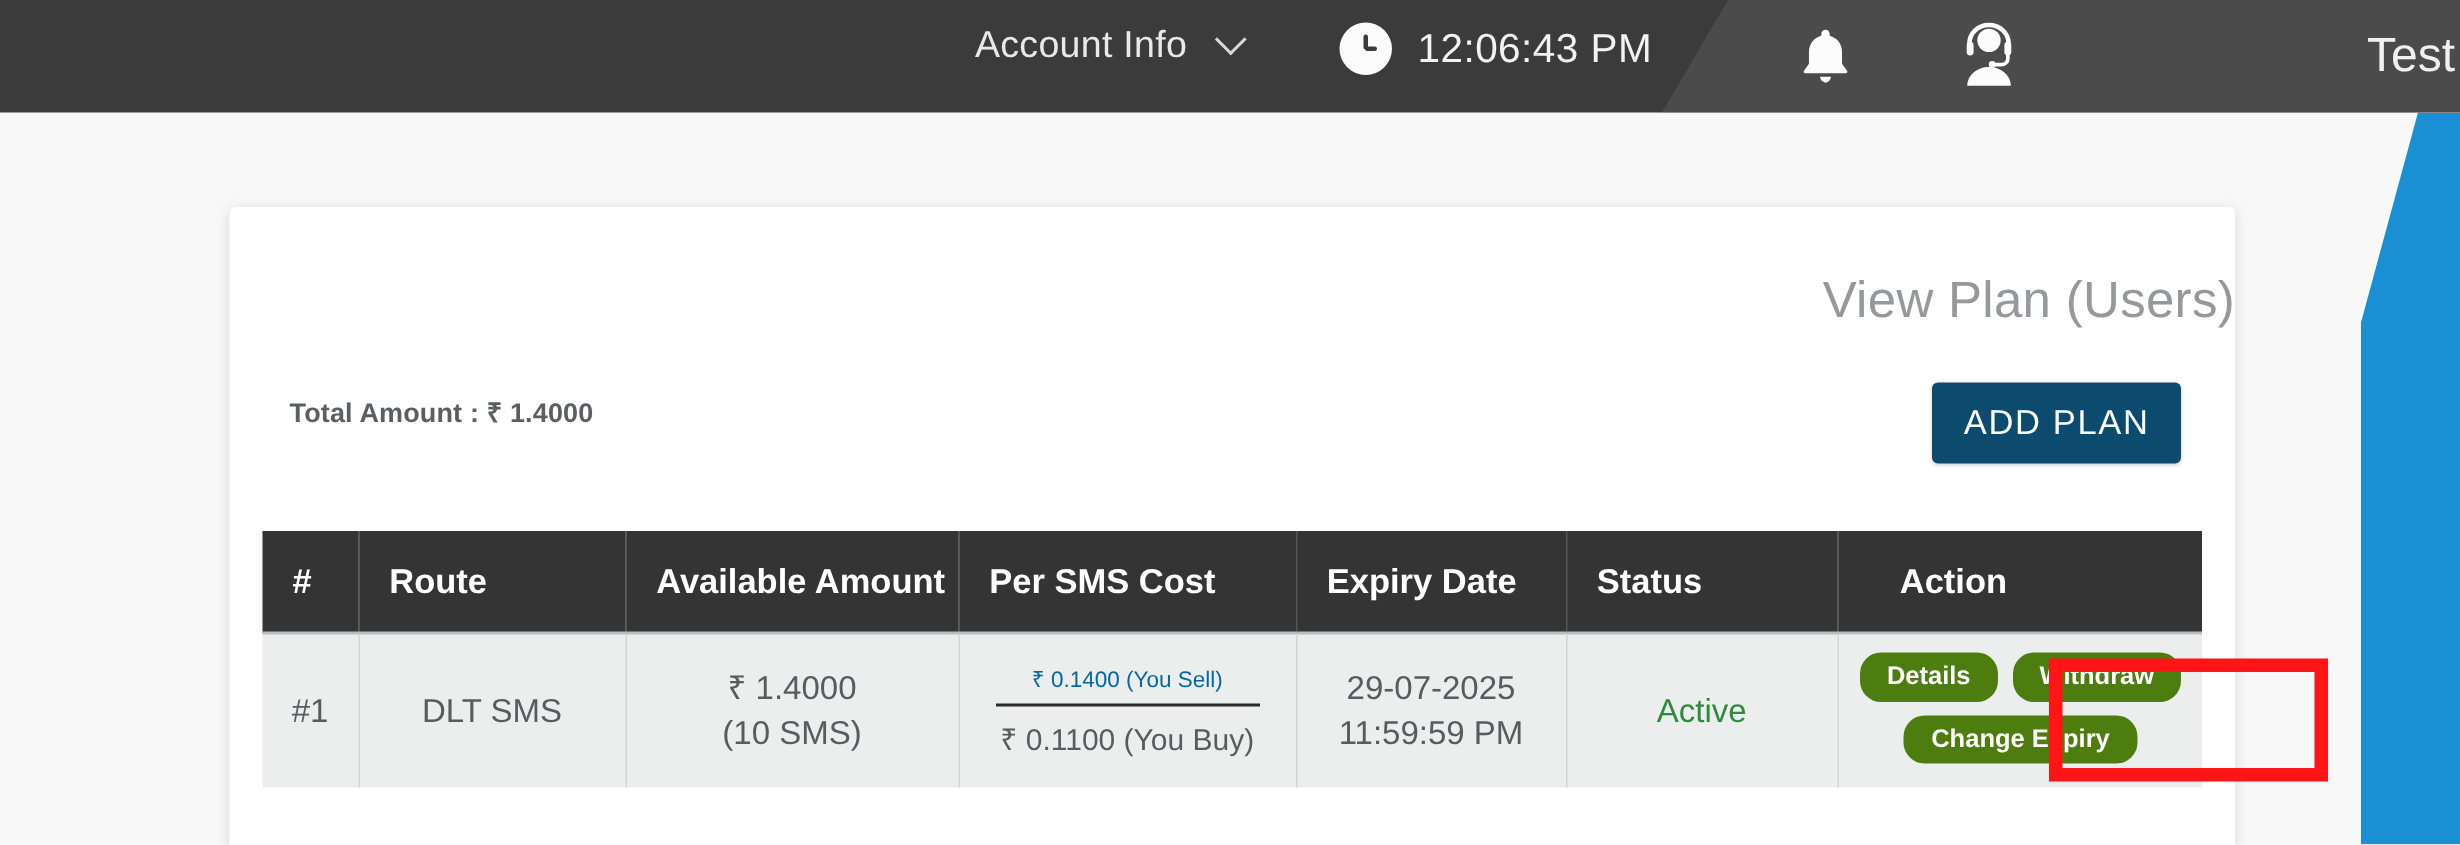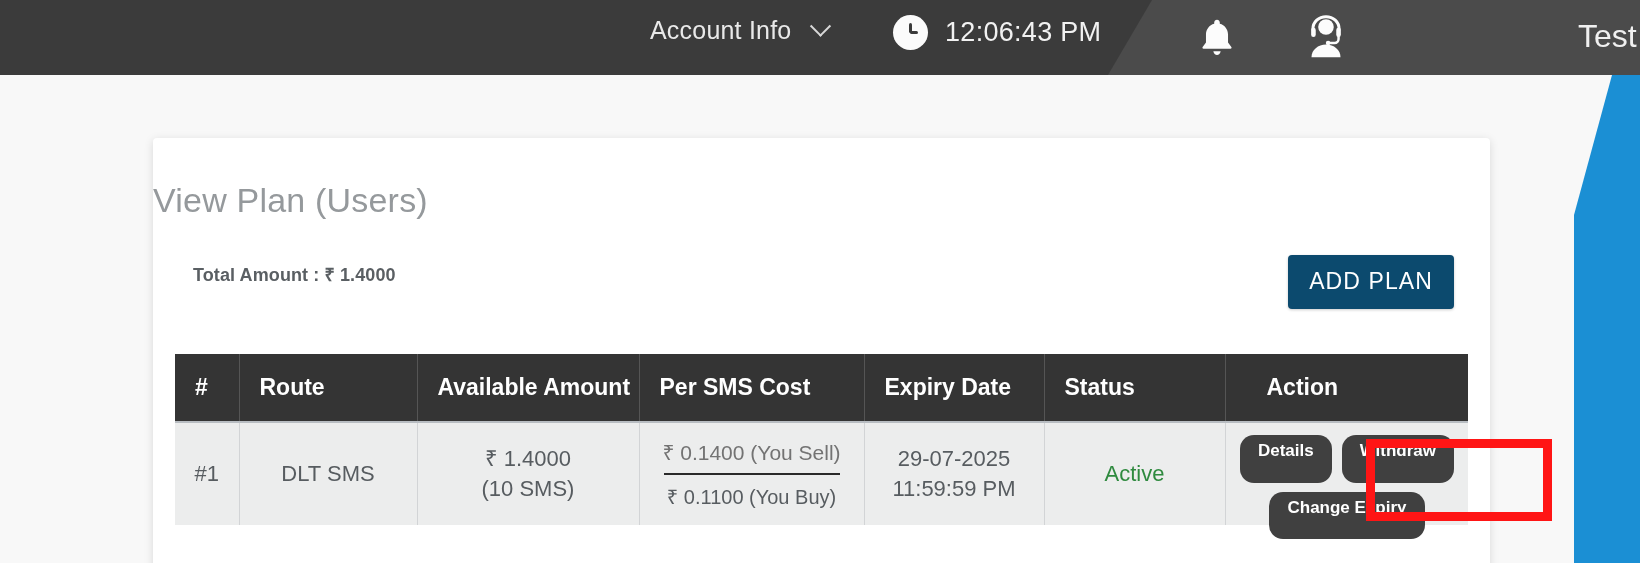--- a/index.html
+++ b/index.html
@@ -136,21 +136,21 @@
     border-radius: 4px;
     box-shadow: 0 2px 10px rgba(0,0,0,0.13);
     z-index: 5;
     overflow: hidden;
   }
 
   .card-title {
     position: absolute;
     left: 0; top: 43px;
     width: 1337px;
-    text-align: left;
+    text-align: right;
     color: #95999c;
     font-size: 34px;
     font-weight: 400;
     letter-spacing: 0.2px;
   }
 
   .total-amount {
     position: absolute;
     left: 40px; top: 124px;
     color: #5a5f63;
@@ -219,22 +219,22 @@
 
   .cost-cell { padding: 0 !important; }
   .cost-wrap {
     display: flex;
     flex-direction: column;
     align-items: center;
     justify-content: center;
     height: 100%;
   }
   .cost-sell {
-    font-size: 21px;
-    color: #737373;
+    font-size: 15px;
+    color: #0369a1;
     padding: 0 6px 7px 6px;
   }
   .cost-rule {
     width: 176px;
     height: 2px;
     background: #2a2a2a;
   }
   .cost-buy {
     font-size: 20px;
     color: #575c60;
@@ -250,28 +250,28 @@
     left: 0; top: 12px;
     width: 243px;
     display: flex;
     flex-wrap: wrap;
     justify-content: center;
     align-content: flex-start;
     gap: 9px 10px;
     padding: 0 4px;
   }
   .pill {
-    background: #404040;
+    background: #4d7c0f;
     color: #ffffff;
     border: none;
     border-radius: 14px;
     font-family: "Liberation Sans", sans-serif;
     font-size: 17px;
     font-weight: bold;
-    padding: 6px 18px 22px 18px;
+    padding: 6px 18px 7px 18px;
     line-height: 1.15;
     cursor: pointer;
     white-space: nowrap;
   }
 
   
   .highlight-box {
     position: absolute;
     left: 1366px; top: 439px;
     width: 186px; height: 82px;

